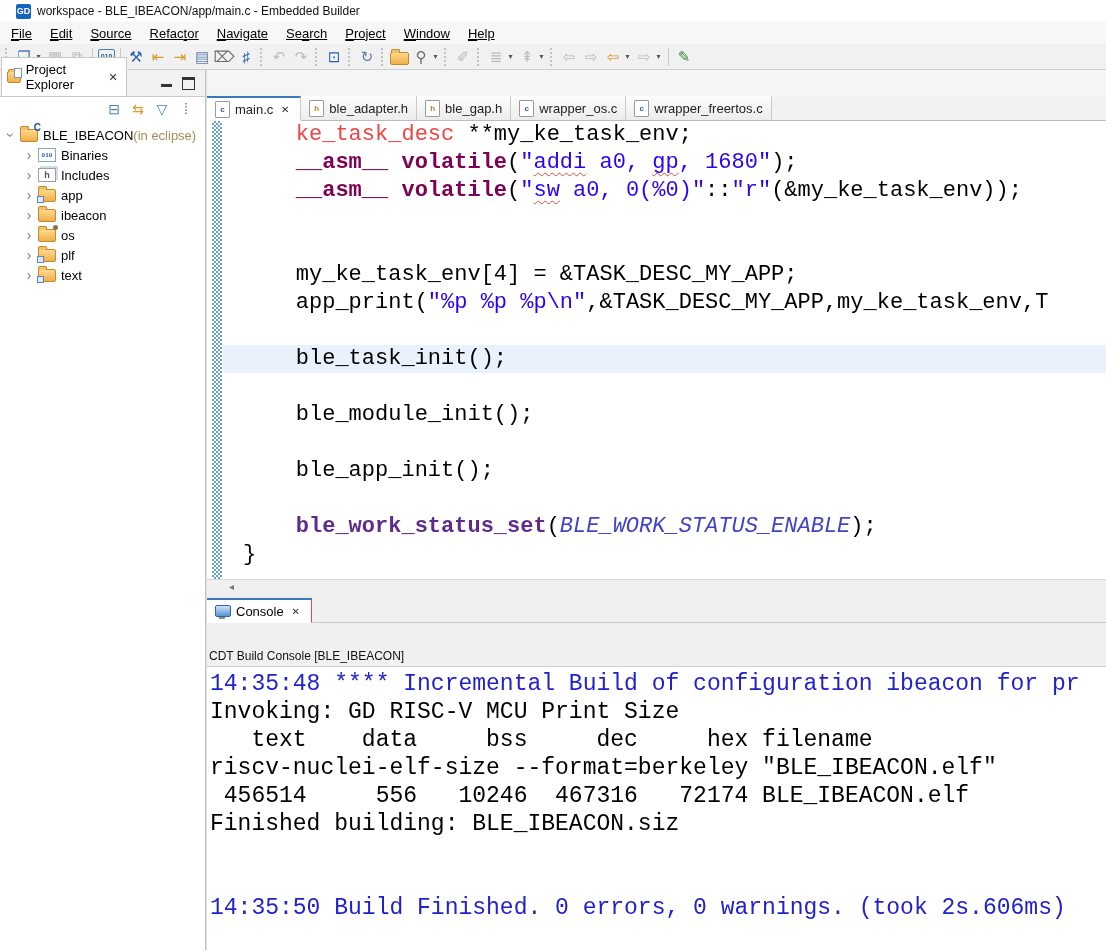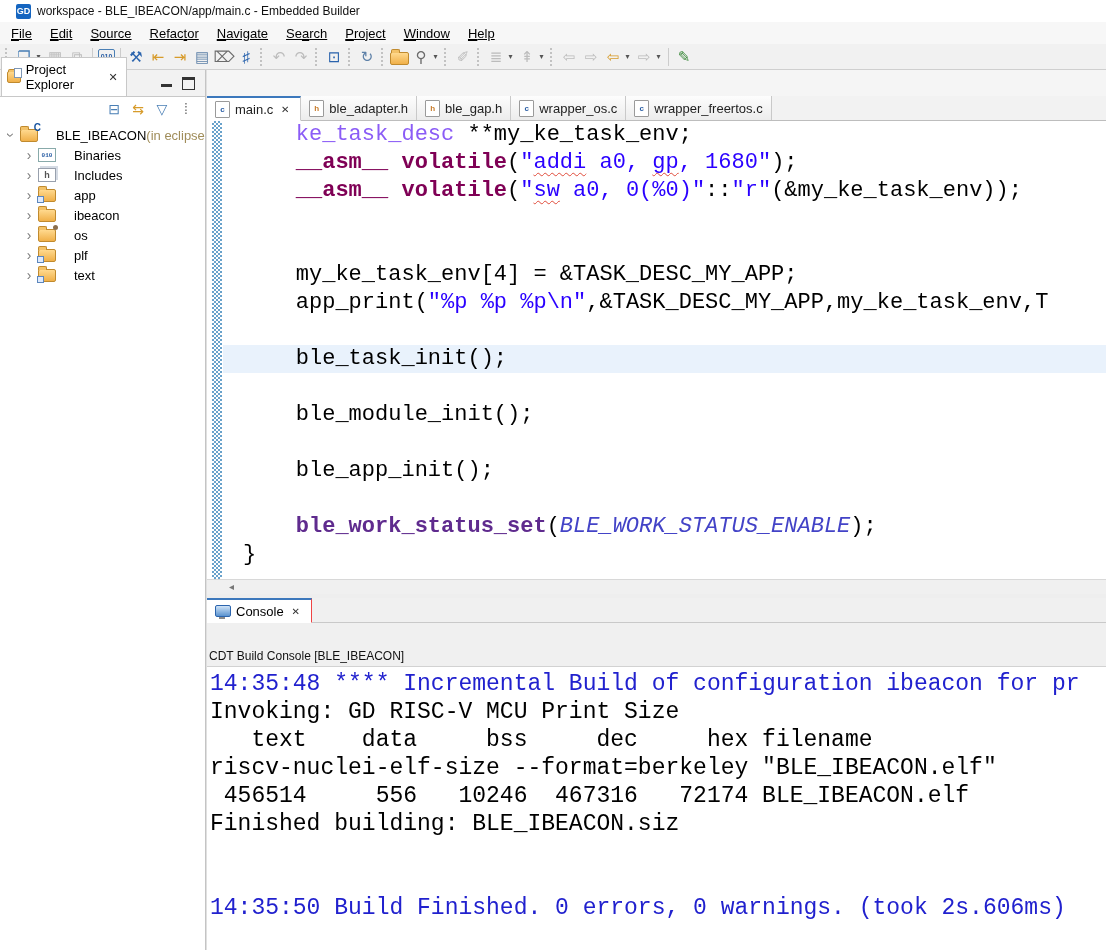--- a/index.html
+++ b/index.html
@@ -70,21 +70,21 @@
   .ti.folder-key::after{content:"";position:absolute;top:-5px;right:-3px;width:5px;height:5px;
     background:#8b6f4e;border-radius:50%;}
   .ti.folder::after{content:"";position:absolute;bottom:-2px;left:-2px;width:5px;height:5px;
     background:#dfeafc;border:1px solid #5c87bd;}
   .ti.binaries{background:#fff;border:1px solid #8aa;height:12px;}
   .ti.binaries::after{content:"010";position:absolute;inset:0;color:#2b5fa5;
     font:bold 6px "Liberation Mono",monospace;display:flex;align-items:center;justify-content:center;}
   .ti.includes{background:#fff;border:1px solid #98a0ad;height:12px;box-shadow:2px -2px 0 #d5dbe4;}
   .ti.includes::after{content:"h";position:absolute;inset:0;color:#555;font:bold 9px "Liberation Sans",sans-serif;
     display:flex;align-items:center;justify-content:center;}
-  .tl{color:#000;margin-left:13px;}
+  .tl{color:#000;}
   .ts{color:#a08d5a;}
   
   .right{flex:1;display:flex;flex-direction:column;min-width:0;border-left:1px solid #e0e0e0;}
   .estrip{height:26px;background:#f5f5f5;}
   .etabs{height:24px;background:#f2f2f2;display:flex;align-items:stretch;border-bottom:1px solid #bdbdbd;font-size:13px;}
   .etab{display:flex;align-items:center;gap:5px;padding:0 8px;border-right:1px solid #c9c9c9;
     background:linear-gradient(#fdfdfd,#ececec);color:#222;white-space:nowrap;}
   .etab.active{background:#fff;border-top:2px solid #3c78bc;margin-bottom:-1px;border-bottom:1px solid #fff;}
   .fico{width:13px;height:15px;background:#fff;border:1px solid #9a9a9a;border-radius:1px;position:relative;
     display:inline-flex;align-items:center;justify-content:center;flex:0 0 auto;}
@@ -93,21 +93,21 @@
   .fico.h i{color:#c77b2a;}
   .tclose.small{font-size:10px;}
   
   .ecode{height:458px;background:#fff;position:relative;overflow:hidden;}
   .hatch{position:absolute;top:0;bottom:0;left:5px;width:10px;z-index:2;
     background:conic-gradient(#69a2cb 0 25%,#fff 0 50%,#69a2cb 0 75%,#fff 0);background-size:4px 4px;}
   .lines{margin-left:16px;font-family:"Liberation Mono",monospace;font-size:22px;line-height:28px;}
   .cl{white-space:pre;height:28px;padding-left:20px;}
   .cl.cur{background:#e9f2fc;}
   .pln{color:#000;}
-  .typ{color:#8b5cf6;}
+  .typ{color:#ef4444;}
   .kw{color:#7f0055;font-weight:bold;}
   .str{color:#2a00ff;}
   .err{text-decoration:underline wavy #e04b3b;text-decoration-thickness:1px;text-underline-offset:4px;text-decoration-skip-ink:none;}
   .mac{color:#5f2b8e;font-weight:bold;}
   .enm{color:#4343c7;font-style:italic;}
   .hscroll{height:14px;background:#f0f0f0;border-top:1px solid #d8d8d8;display:flex;align-items:center;}
   .harrow{margin-left:22px;color:#777;font-size:10px;line-height:1;}
   .harrow::before{content:"\25C2";}
   .sash-h{height:4px;background:#eeeeee;}
   

